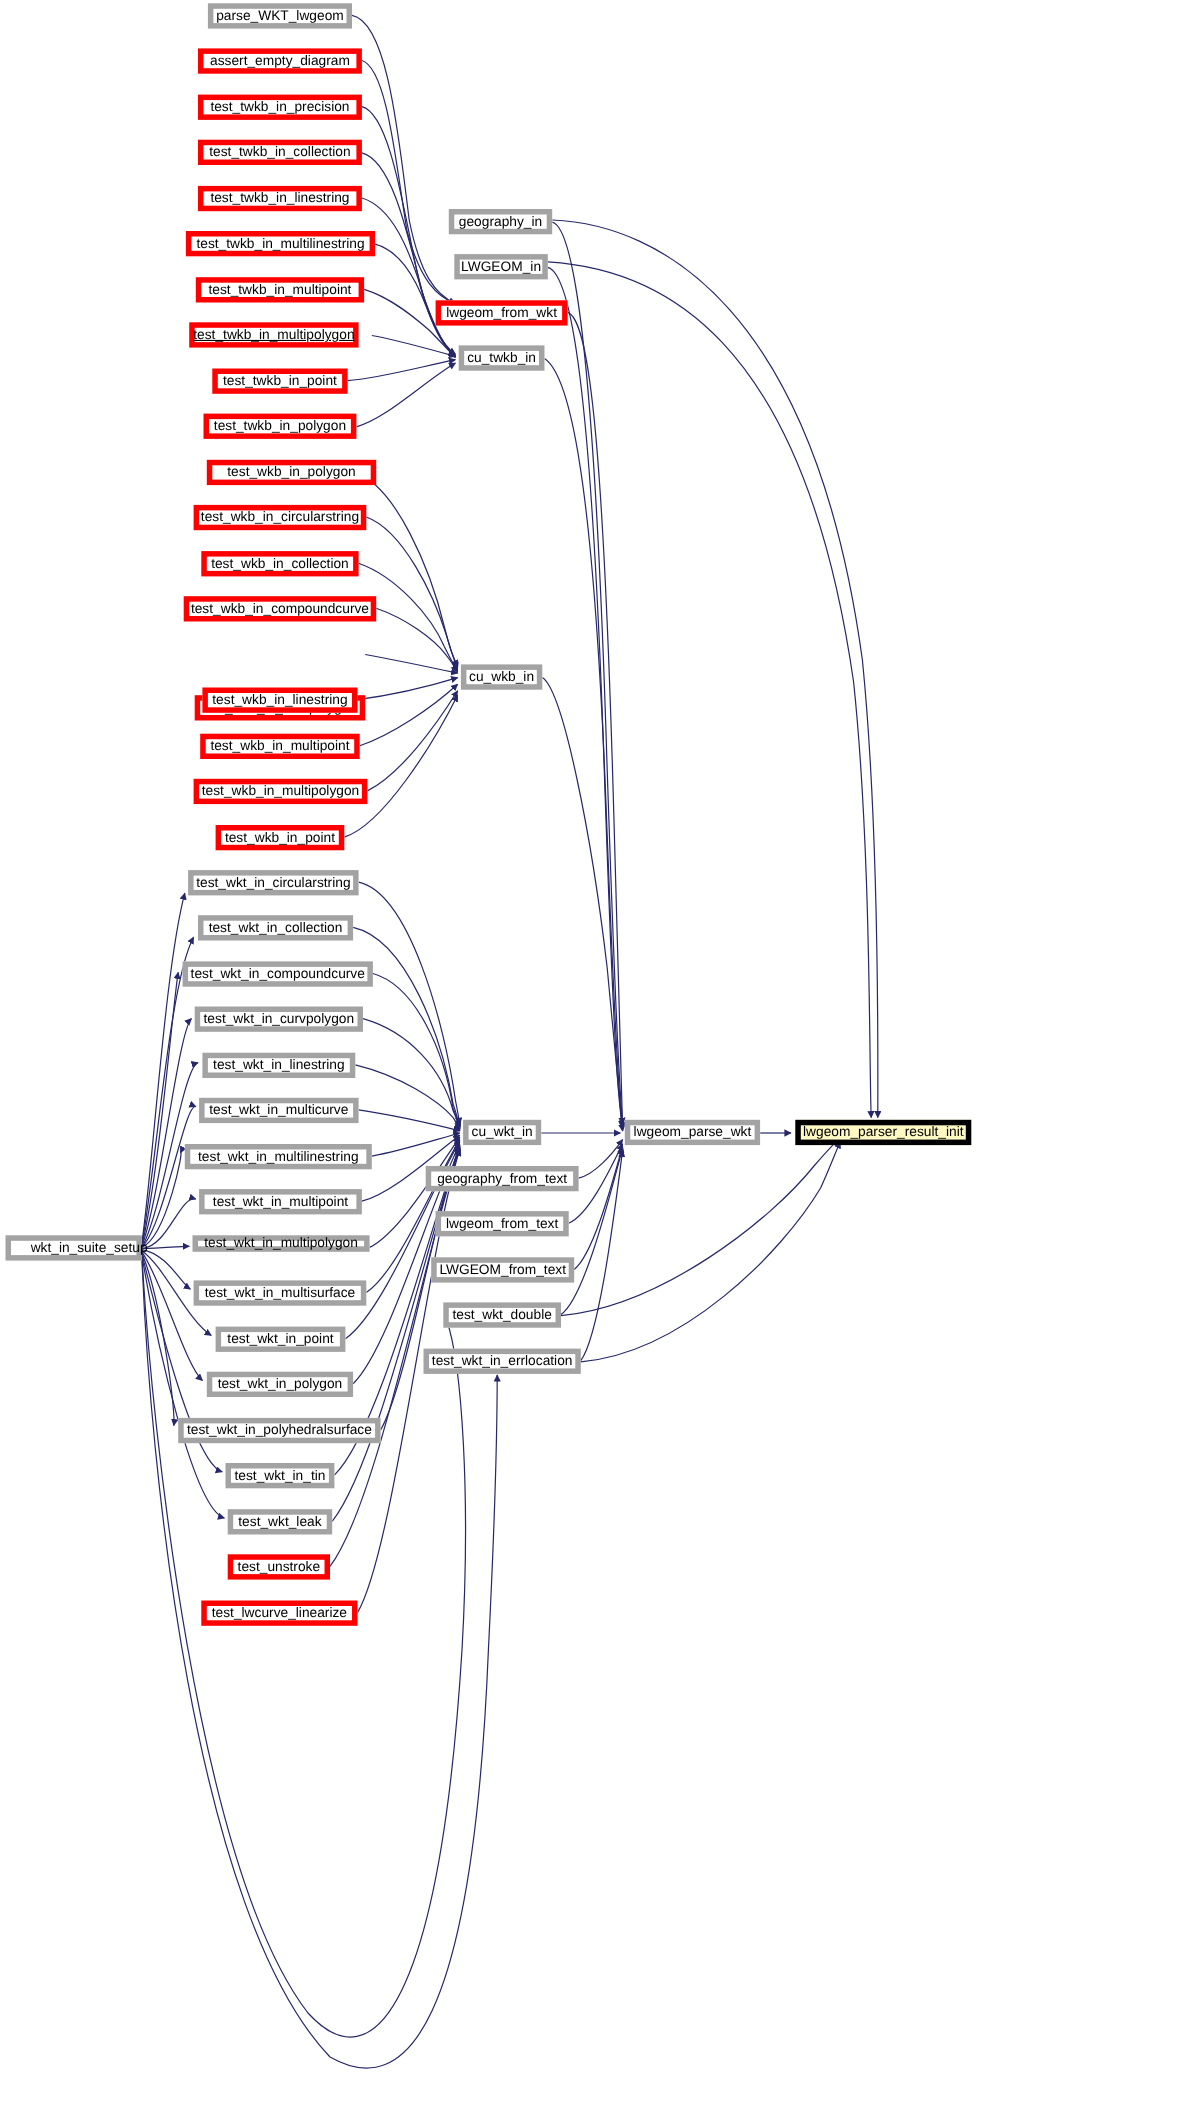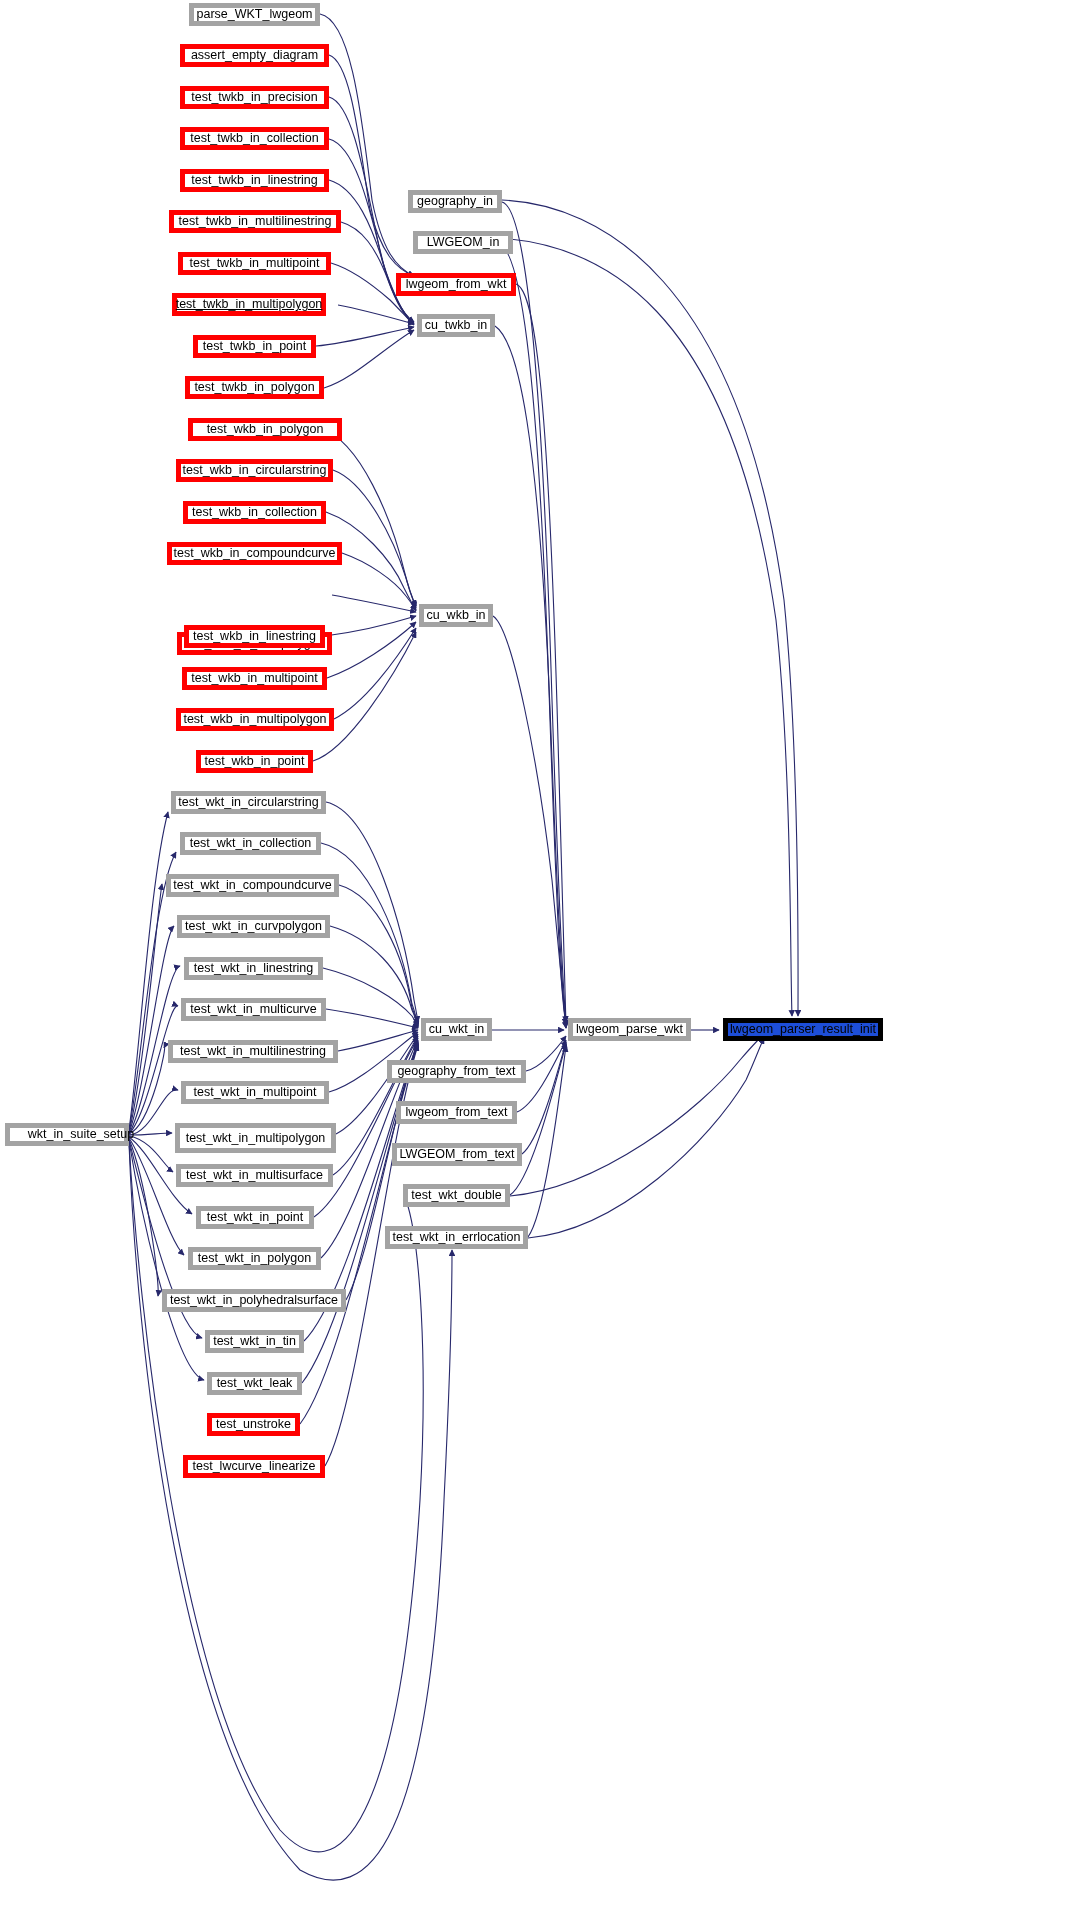--- a/index.html
+++ b/index.html
@@ -33,21 +33,21 @@
     display: flex;
     align-items: center;
     justify-content: center;
     white-space: nowrap;
     letter-spacing: 0px;
   }
   .node.red {
     border-color: #ff0000;
   }
   .node.highlight {
-    background: #1d4ed8;
+    background: #fef9c3;
     border-color: #000000;
     justify-content: center;
   }
 </style>
 </head>
 <body>
 
 <div id="canvas">
 
   <svg id="edges" viewBox="0 0 1088 1917">
@@ -211,21 +211,21 @@
     </div>
   <div class="node" style="left:181px; top:998px; width:145px; height:23px;">
       <span>test_wkt_in_multicurve</span>
     </div>
   <div class="node" style="left:168px; top:1040px; width:170px; height:23px;align-items:center;">
       <span>test_wkt_in_multilinestring</span>
     </div>
   <div class="node" style="left:181px; top:1081px; width:148px; height:23px;">
       <span>test_wkt_in_multipoint</span>
     </div>
-  <div class="node" style="left:175px; top:1123px; width:161px; height:30px;">
+  <div class="node" style="left:175px; top:1123px; width:161px; height:15px;">
       <span>test_wkt_in_multipolygon</span>
     </div>
   <div class="node" style="left:176px; top:1164px; width:157px; height:23px;">
       <span>test_wkt_in_multisurface</span>
     </div>
   <div class="node" style="left:196px; top:1206px; width:118px; height:23px;">
       <span>test_wkt_in_point</span>
     </div>
   <div class="node" style="left:188px; top:1247px; width:133px; height:23px;">
       <span>test_wkt_in_polygon</span>
@@ -246,21 +246,21 @@
       <span>test_lwcurve_linearize</span>
     </div>
 
   <div class="node" style="left:5px; top:1123px; width:124px; height:23px;padding-left:28px;">
       <span>wkt_in_suite_setup</span>
     </div>
 
   <div class="node" style="left:408px; top:190px; width:94px; height:23px;">
       <span>geography_in</span>
     </div>
-  <div class="node" style="left:413px; top:231px; width:100px; height:23px;">
+  <div class="node" style="left:413px; top:231px; width:85px; height:23px;">
       <span>LWGEOM_in</span>
     </div>
   <div class="node red" style="left:396px; top:273px; width:120px; height:23px;">
       <span>lwgeom_from_wkt</span>
     </div>
   <div class="node" style="left:417px; top:314px; width:78px; height:23px;">
       <span>cu_twkb_in</span>
     </div>
   <div class="node" style="left:419px; top:604px; width:74px; height:23px;">
       <span>cu_wkb_in</span>

